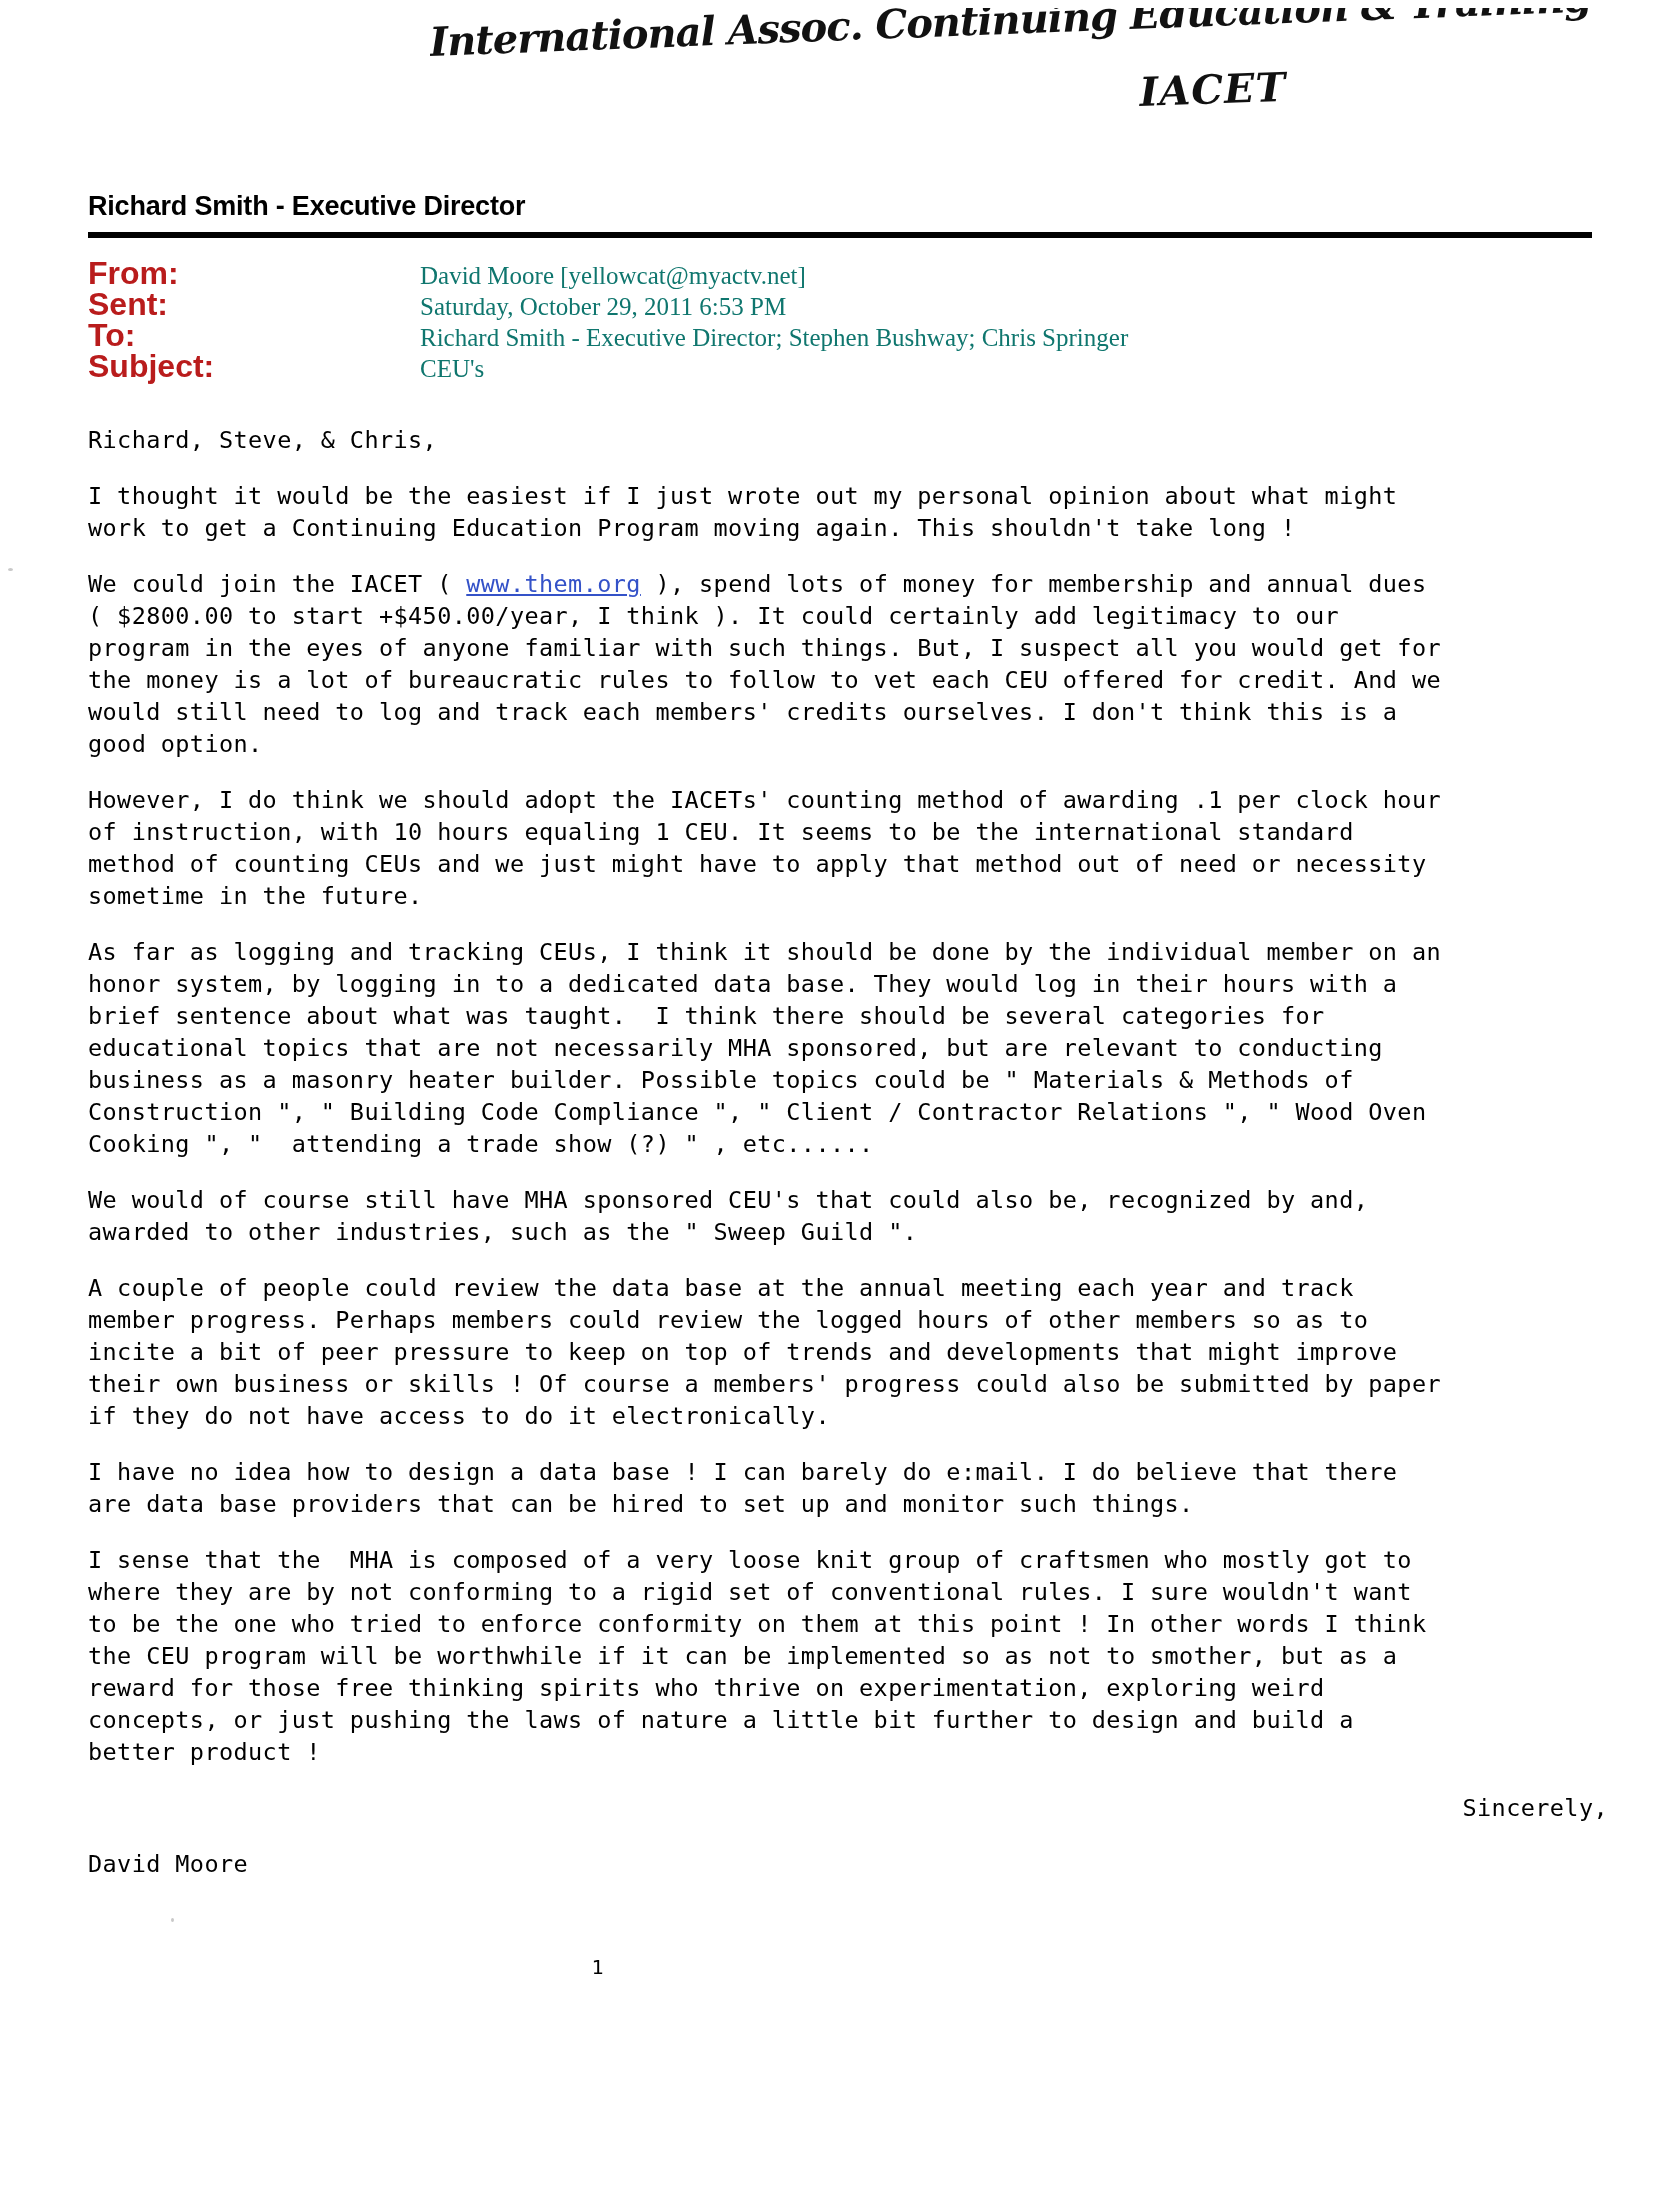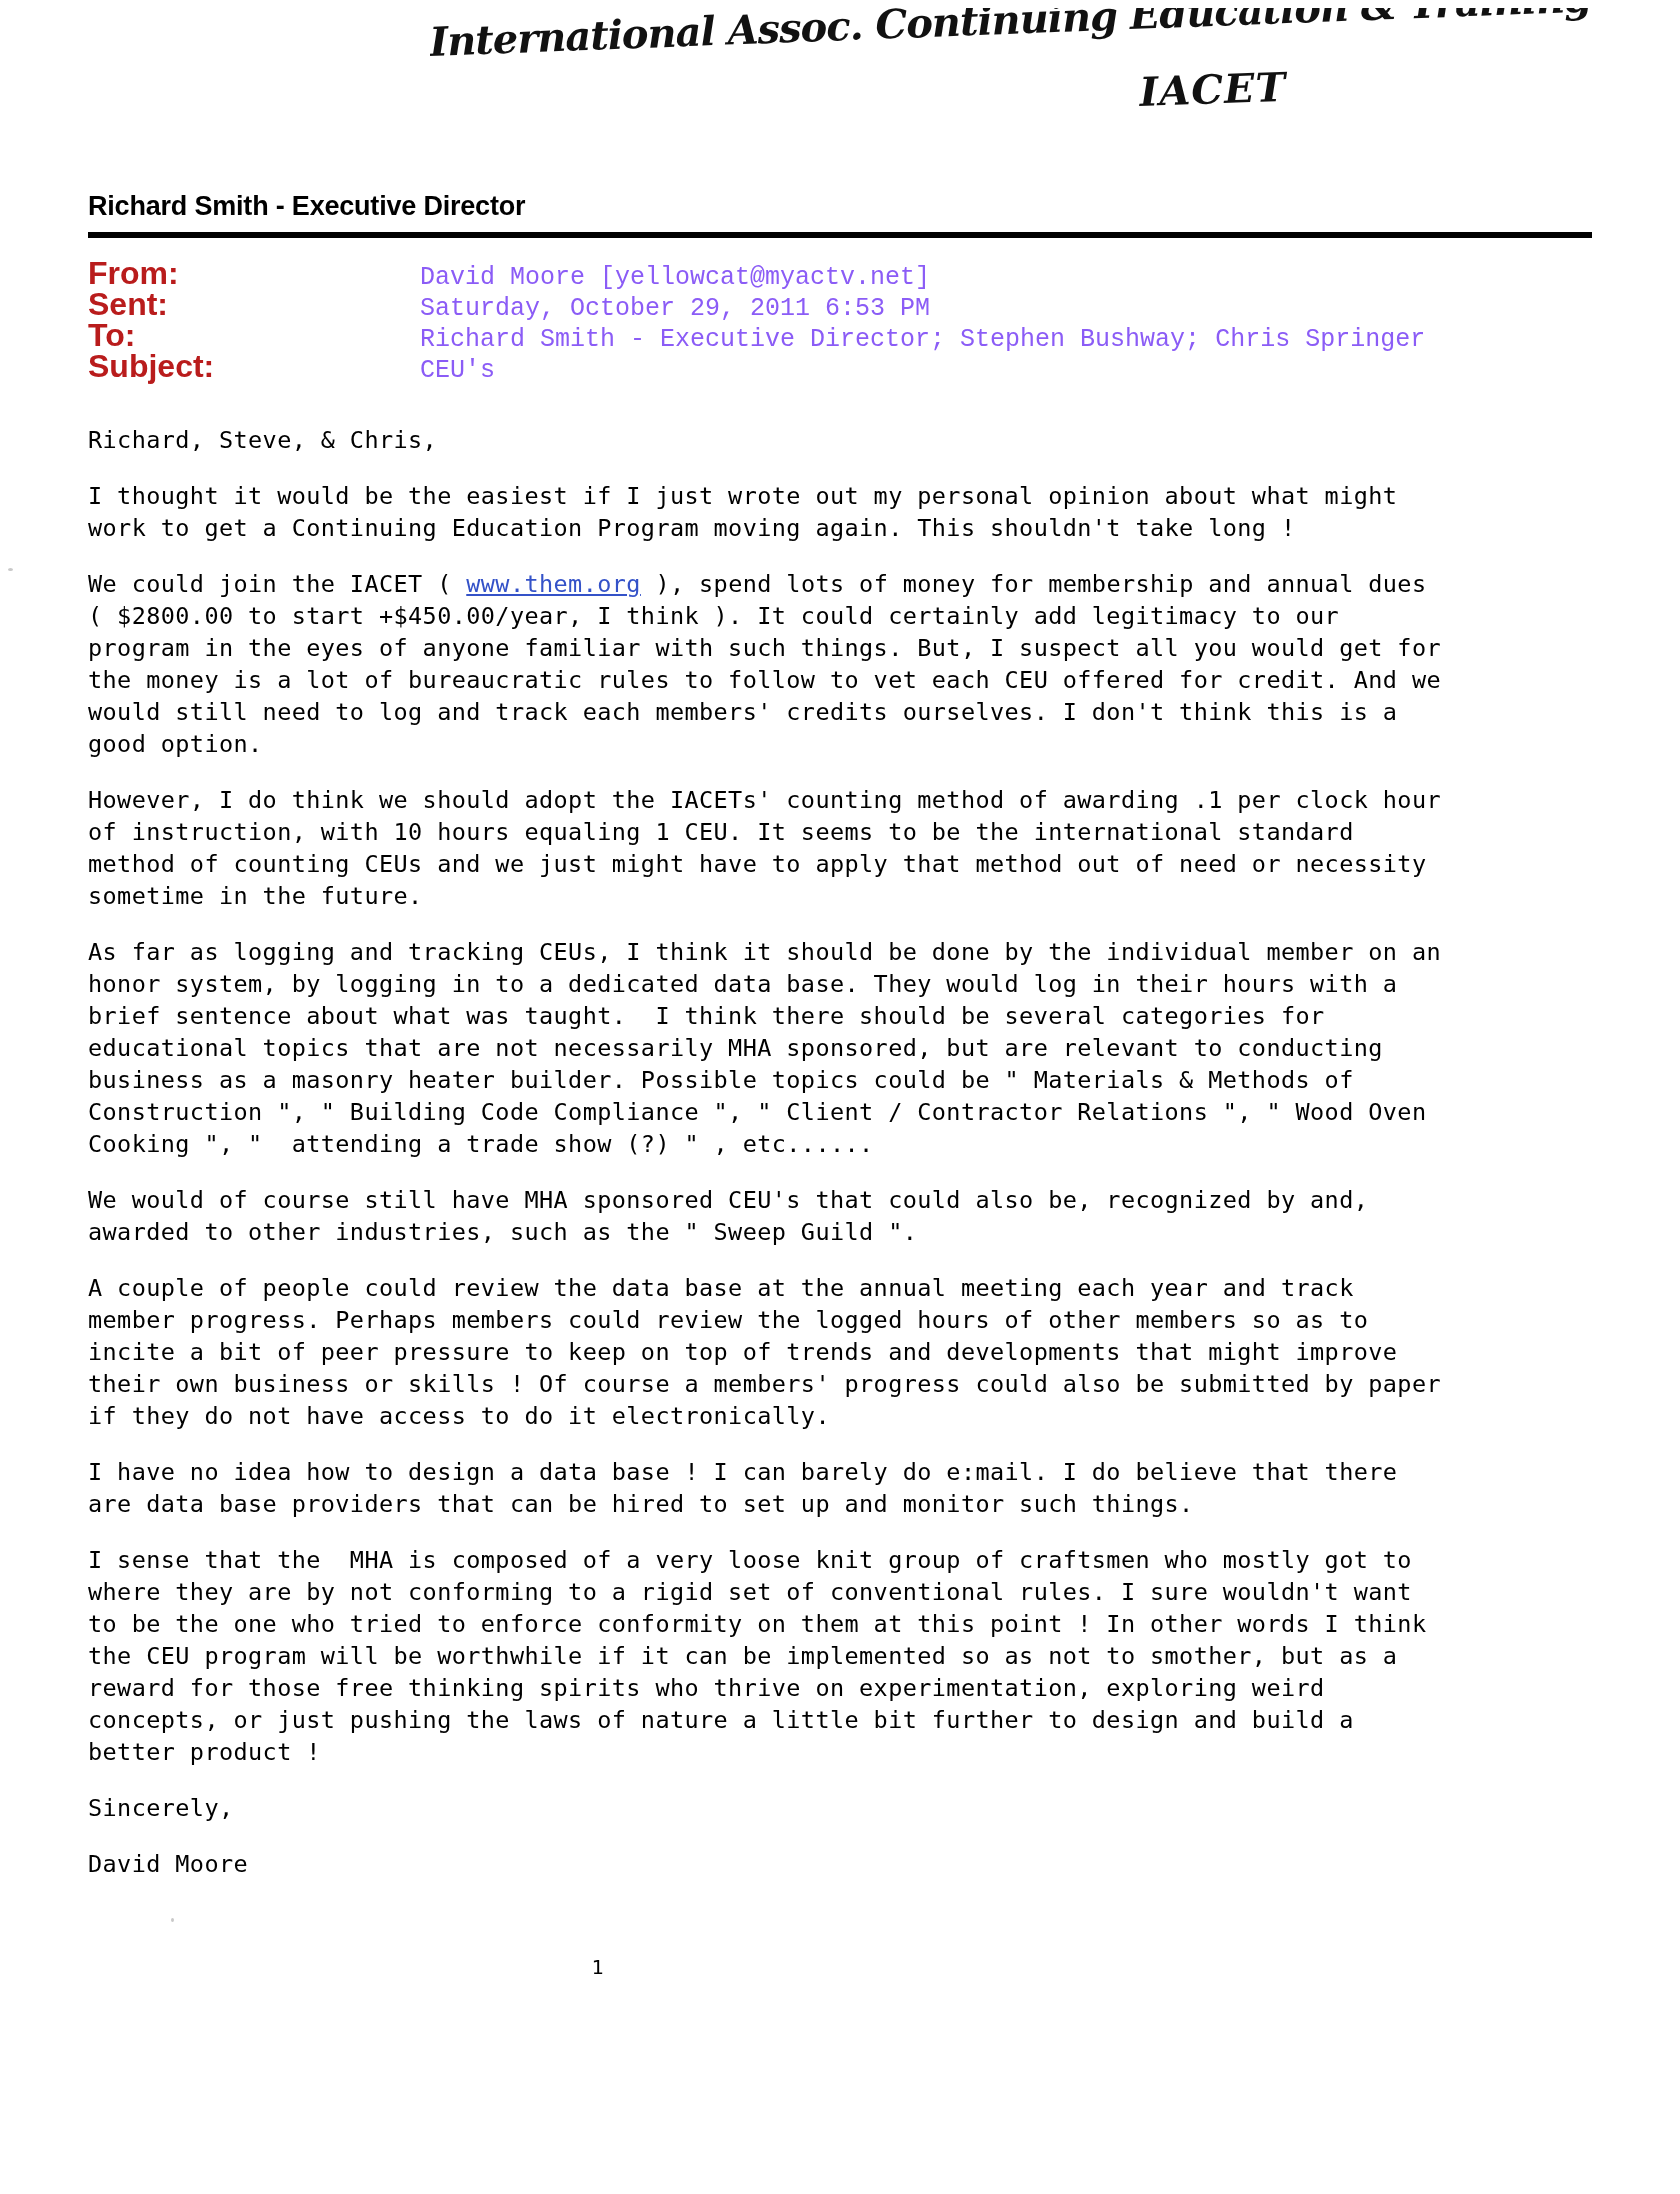--- a/index.html
+++ b/index.html
@@ -90,25 +90,25 @@
     width: 332px;
     flex: 0 0 332px;
     font-family: "Liberation Sans", sans-serif;
     font-weight: bold;
     font-size: 32px;
     line-height: 31px;
     color: #b91c1c;
     white-space: nowrap;
   }
   .mail-value {
-    font-family: Liberation Mono, monospace;
+    font-family: Liberation Serif, serif;
     font-weight: normal;
     font-size: 25px;
     line-height: 31px;
-    color: #8b5cf6;
+    color: #0f766e;
     white-space: nowrap;
   }
 
   
   .mail-body {
     position: absolute;
     left: 88px;
     top: 424px;
     width: 1520px;
     font-family: "DejaVu Sans Mono", "Liberation Mono", monospace;
@@ -121,21 +121,21 @@
     margin: 0 0 24px 0;
     white-space: pre-wrap;
   }
   .para:last-child { margin-bottom: 4px; }
 
   .link {
     color: #3452c8;
     text-decoration: underline;
   }
 
-  .sig-block { margin-top: 12px; }
+  .sig-block { margin-top: 12px; text-align: right; }
 
   
   .page-number {
     position: absolute;
     left: 0;
     top: 1955px;
     width: 1195px;
     text-align: center;
     font-family: "DejaVu Sans Mono", "Liberation Mono", monospace;
     font-size: 20px;

